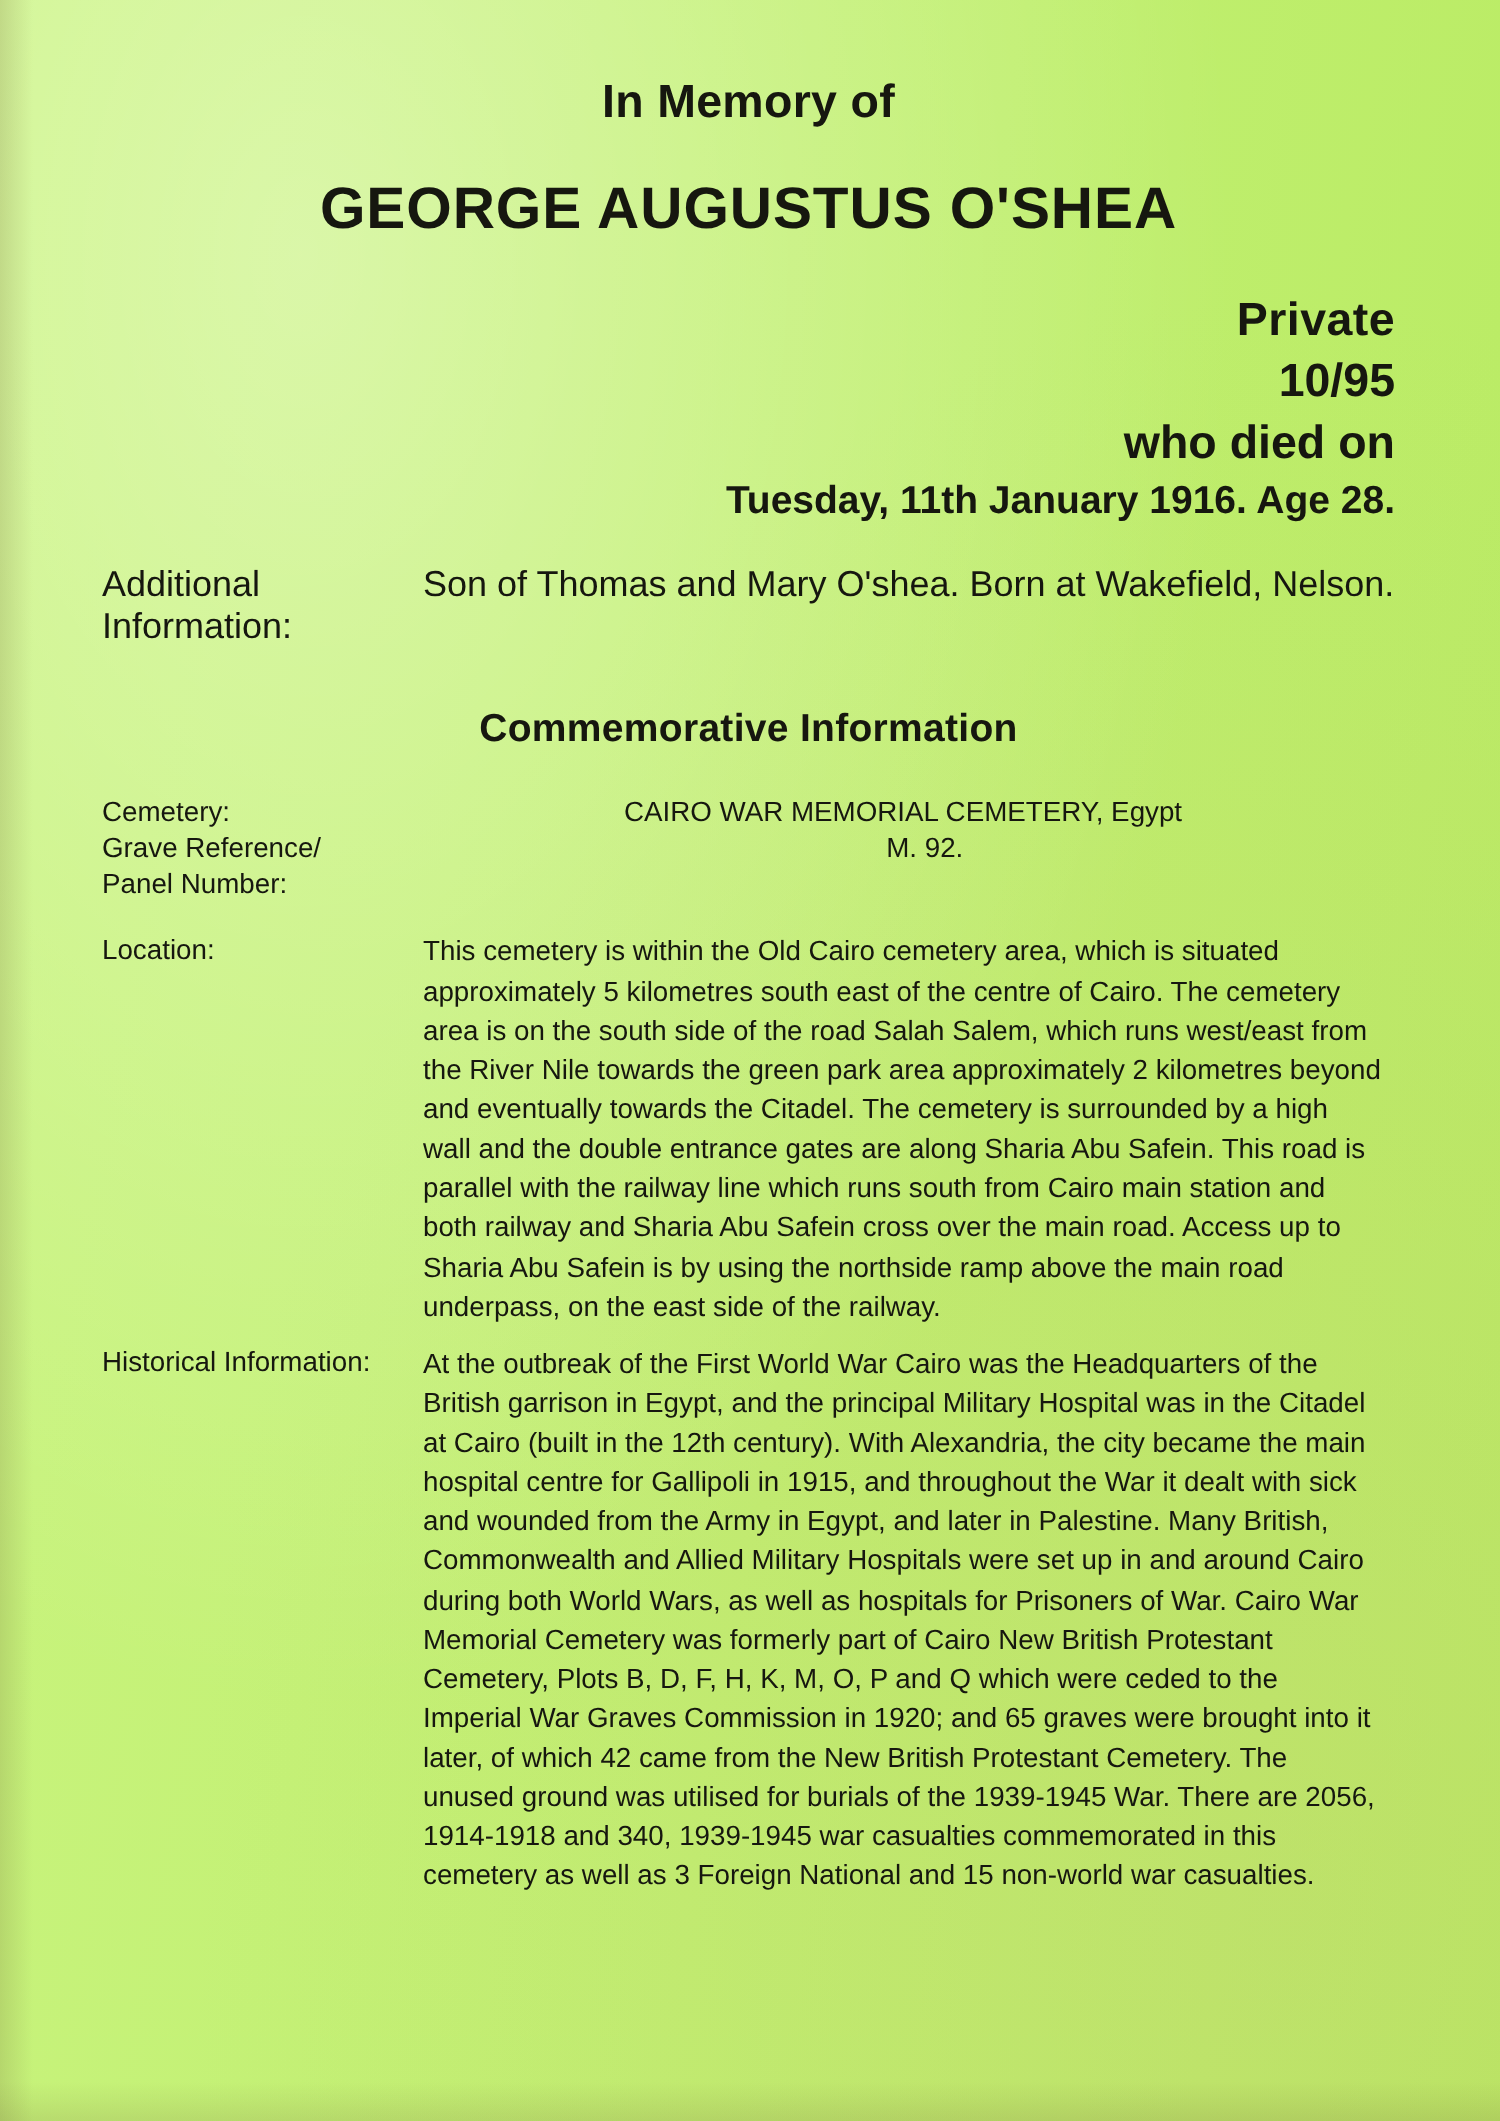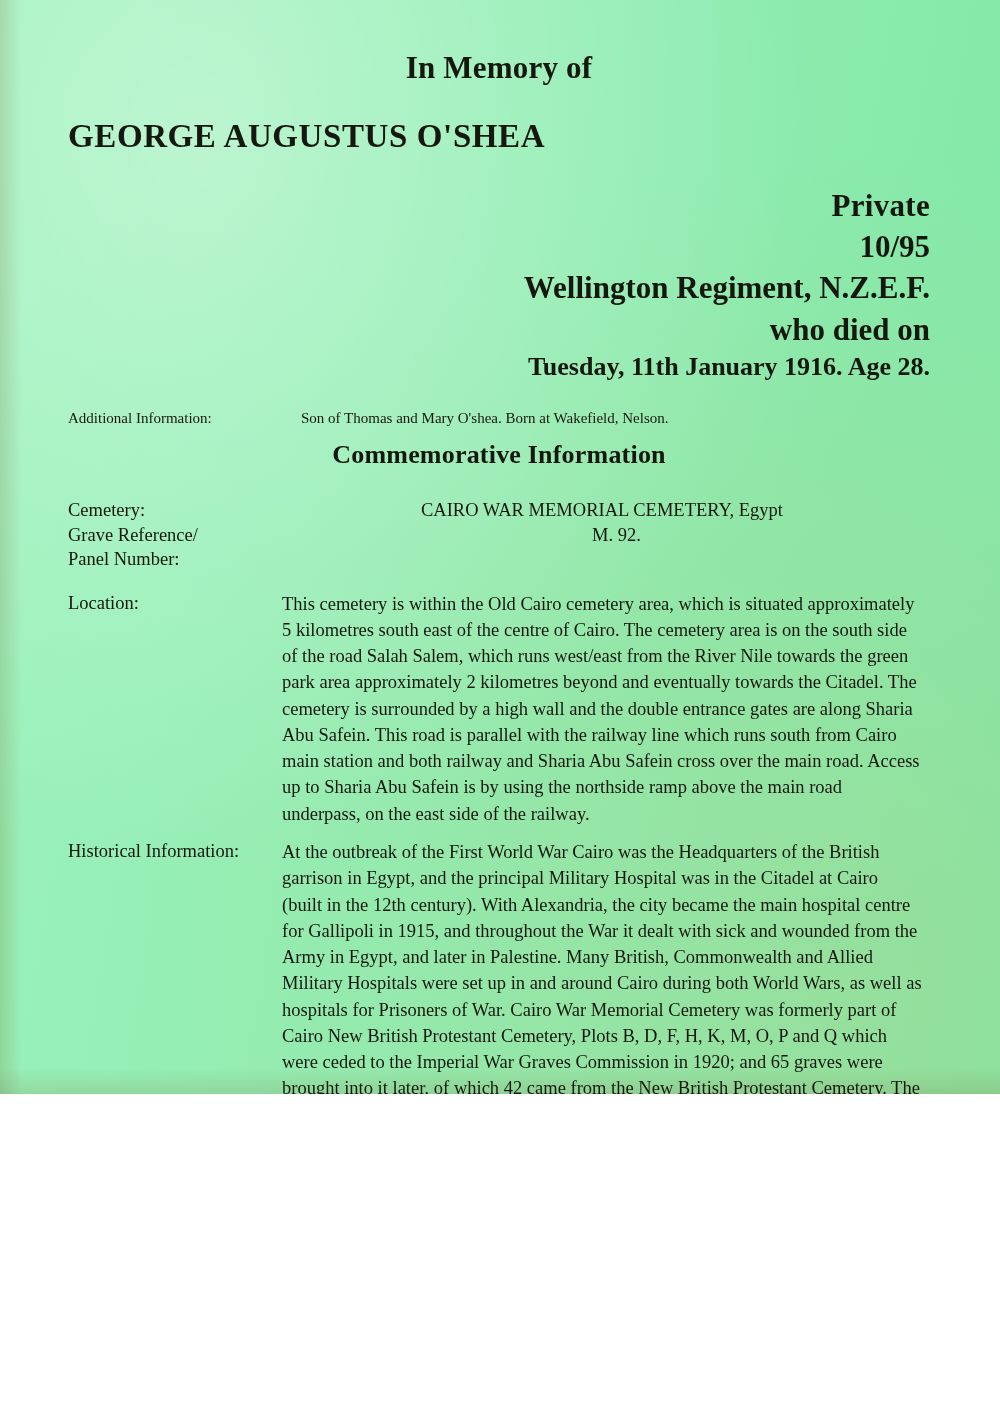--- a/index.html
+++ b/index.html
@@ -3,24 +3,24 @@
 <meta charset="utf-8">
 <style>
   html, body {
     margin: 0;
     padding: 0;
     background: #ffffff;
   }
   .page {
     position: relative;
     width: 1000px;
-    height: 1094px;
-    background: #86efac;
+    height: 1414px;
+    background: #bef264;
     overflow: hidden;
-    font-family: Liberation Serif, serif;
+    font-family: Liberation Sans, sans-serif;
     color: #16170f;
   }
   
   .page::before {
     content: "";
     position: absolute;
     inset: 0;
     background:
       radial-gradient(ellipse at 20% 12%, rgba(255,255,255,0.35), rgba(255,255,255,0) 55%),
       radial-gradient(ellipse at 85% 90%, rgba(200,195,120,0.25), rgba(255,255,255,0) 60%),
@@ -48,57 +48,56 @@
   }
 
   .hdr-memory {
     text-align: center;
     font-weight: bold;
     font-size: 31px;
     letter-spacing: 0.2px;
     padding-top: 50px;
   }
   .hdr-name {
-    text-align: left;
+    text-align: center;
     font-weight: bold;
-    font-size: 33px;
+    font-size: 39px;
     letter-spacing: 0.6px;
     padding-top: 32px;
   }
   .hdr-block {
     text-align: right;
     font-weight: bold;
     font-size: 31px;
     line-height: 1.33;
     padding-top: 30px;
   }
   .hdr-block .l-rank { letter-spacing: 0.3px; }
   .hdr-block .l-died { }
   .hdr-block .l-date { font-size: 26px; }
 
   .addl {
     margin-top: 26px;
     display: flex;
     align-items: baseline;
-    font-size: 15px;
-    gap: 19px;
+    font-size: 24px;
   }
   .addl .lbl {
     width: 214px;
     flex: 0 0 214px;
   }
   .addl .val {
     flex: 1;
   }
 
   .commem-title {
     text-align: center;
     font-weight: bold;
     font-size: 26px;
-    margin-top: 13px;
+    margin-top: 38px;
     letter-spacing: 0.2px;
   }
 
   .rows {
     margin-top: 28px;
     font-size: 18.5px;
     line-height: 1.30;
   }
   .row {
     display: flex;
@@ -149,21 +148,20 @@
 
   <div class="content">
 
     <div class="hdr-memory">In Memory of</div>
 
     <div class="hdr-name">GEORGE AUGUSTUS O'SHEA</div>
 
     <div class="hdr-block">
       <div class="l-rank">Private</div>
       <div class="l-num">10/95</div>
-      <div class="l-unit">Wellington Regiment, N.Z.E.F.</div>
       <div class="l-died">who died on</div>
       <div class="l-date">Tuesday, 11th January 1916. Age 28.</div>
     </div>
 
     <div class="addl">
       <div class="lbl">Additional Information:</div>
       <div class="val">Son of Thomas and Mary O'shea. Born at Wakefield, Nelson.</div>
     </div>
 
     <div class="commem-title">Commemorative Information</div>

